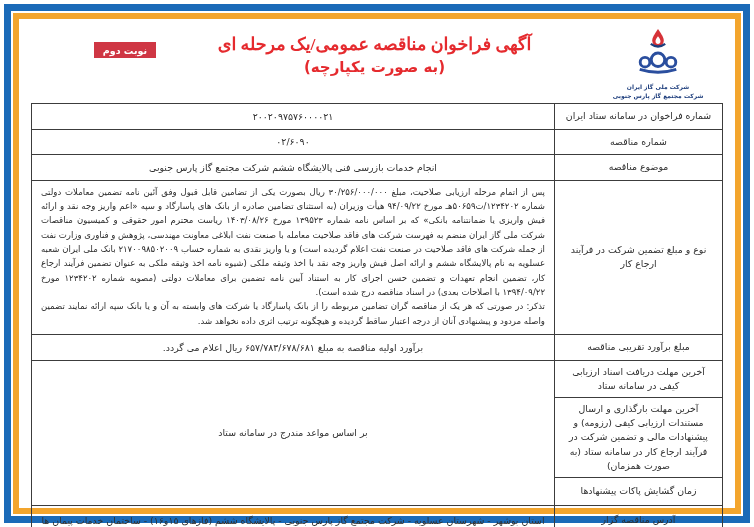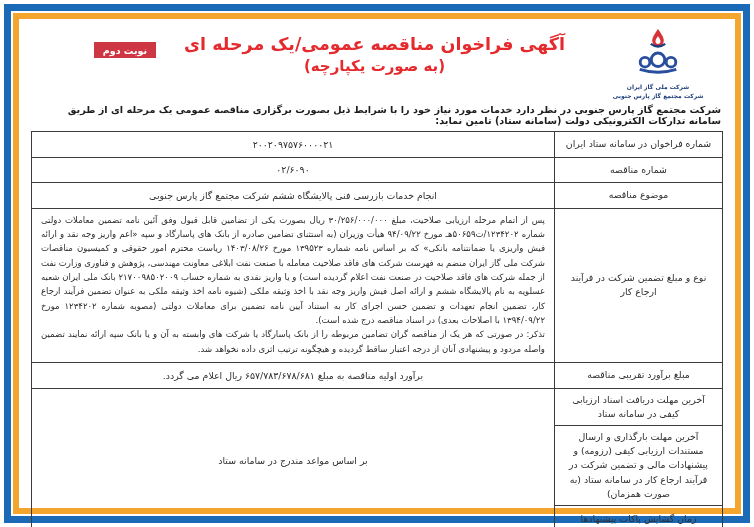--- a/index.html
+++ b/index.html
@@ -17,21 +17,21 @@
   .wm-fa    { top:292px; right:150px; font-size:44px; font-weight:bold; color:rgba(120,120,120,0.30); }
   .wm-fa .wm-fa2 { color:rgba(225,120,110,0.33); padding-right:28px; }
   .wm-vert  { left:30px; top:430px; transform:rotate(90deg); transform-origin:left top;
               font-size:30px; font-weight:bold; color:rgba(226,118,106,0.38); direction:rtl; }
 
   
   .header { display:flex; align-items:flex-start; margin-bottom:2px; }
   .logo-block { width:130px; text-align:center; padding-top:2px; }
   .logo-caption { font-size:6px; color:#1d3d7c; line-height:1.55; font-weight:bold; }
   .title-block { flex:1; text-align:center; padding-top:8px; }
-  .title-l1 { color:#e52a2e; font-weight:bold; font-size:17.5px; }
+  .title-l1 { color:#e52a2e; font-weight:bold; font-size:17.5px;font-family:Liberation Serif, serif; }
   .title-l2 { color:#e52a2e; font-weight:bold; font-size:15px; margin-top:3px; }
   .badges { width:125px; padding-top:16px; display:flex; flex-direction:row; gap:5px; align-items:flex-end; }
   .badge { background:#cf3644; color:#fff; font-size:9.5px; font-weight:bold; padding:2.5px 9px; white-space:nowrap; }
   .badge .id-num { color:#1d3d7c; padding-right:3px; }
 
   .intro { font-size:9.7px; font-weight:bold; color:#1c1c1c; text-align:right; margin:3px 2px 5px; }
 
   
   table.tender { width:100%; border-collapse:collapse; border:1.4px solid #3c3c3c; background:transparent; }
   table.tender td { border:1px solid #3c3c3c; padding:4px 6px; font-size:9.4px; color:#2e2e2e;
@@ -75,21 +75,20 @@
           </div>
           <div class="title-block">
             <div class="title-l1">آگهی فراخوان مناقصه عمومی/یک مرحله ای</div>
             <div class="title-l2">(به صورت یکپارچه)</div>
           </div>
           <div class="badges">
             <div class="badge">نوبت دوم</div>
           </div>
         </div>
 
-        <div class="intro">شرکت مجتمع گاز پارس جنوبی در نظر دارد خدمات مورد نیاز خود را با شرایط ذیل بصورت برگزاری مناقصه عمومی یک مرحله ای از طریق سامانه تدارکات الکترونیکی دولت (سامانه ستاد) تامین نماید:</div>
 
         <table class="tender">
           <tbody>
             <tr class="row-h1">
               <td class="lbl">شماره فراخوان در سامانه ستاد ایران</td>
               <td class="val">۲۰۰۲۰۹۷۵۷۶۰۰۰۰۲۱</td>
             </tr>
             <tr class="row-h2">
               <td class="lbl">شماره مناقصه</td>
               <td class="val">۰۲/۶۰۹۰</td>

